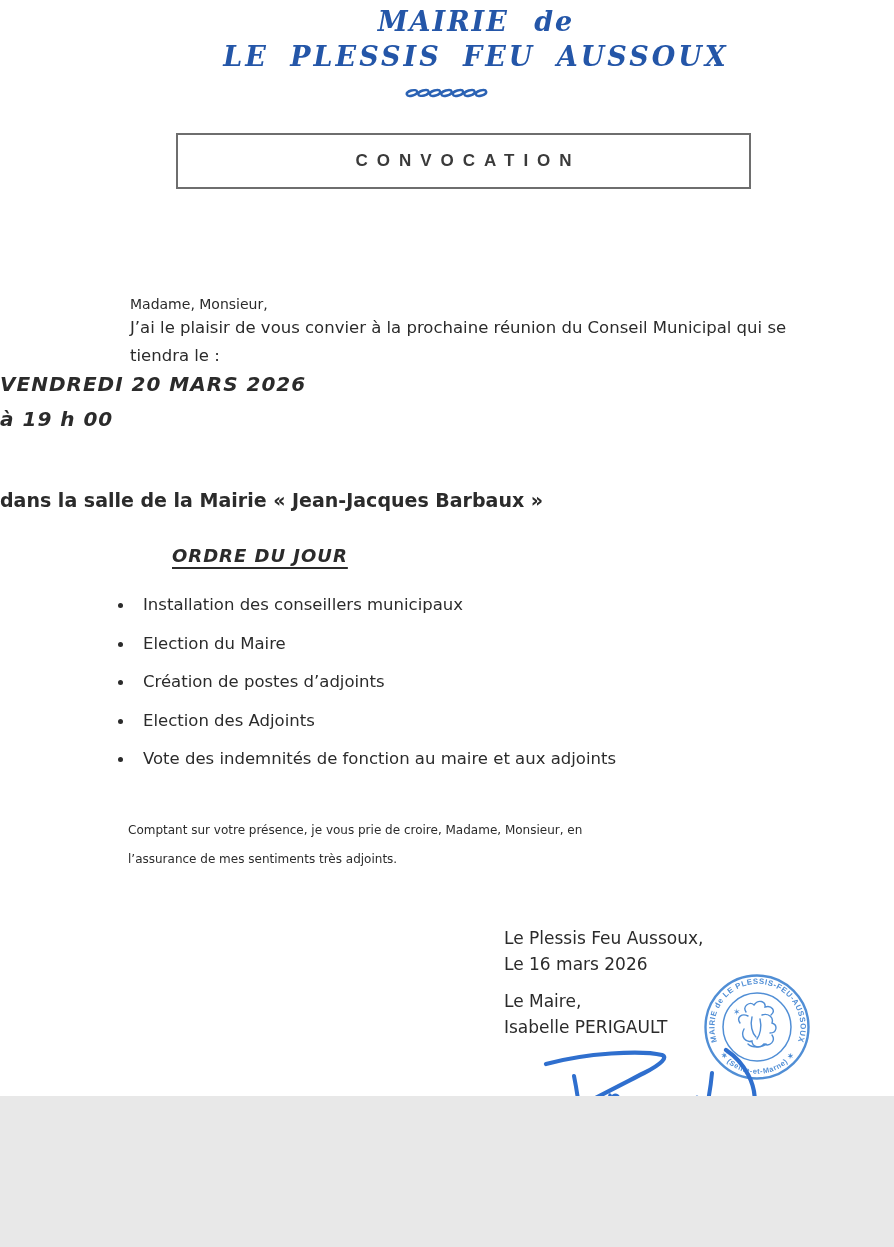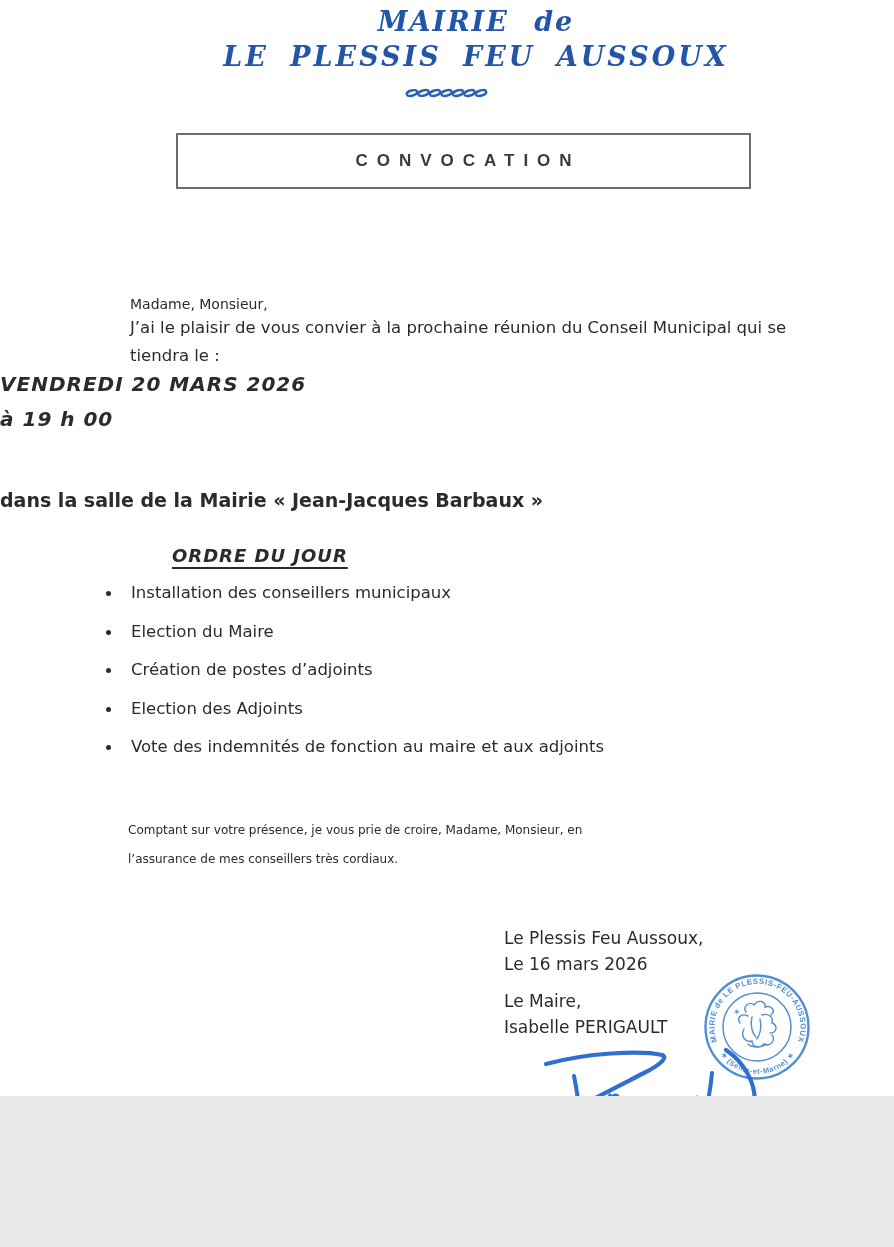--- a/index.html
+++ b/index.html
@@ -29,21 +29,21 @@
   .intro{left:130px;top:306px;width:680px;font-size:16.5px;line-height:28px;margin-top:8px;}
 
   .meet{left:0;top:0;width:894px;font-weight:bold;color:#2b2b2b;}
   .meet-date{top:372px;font-size:20px;font-style:italic;letter-spacing:1px;}
   .meet-time{top:407px;font-size:20px;font-style:italic;letter-spacing:1px;}
   .meet-place{top:441px;font-size:19px;margin-top:48px;}
 
   .agenda-title{left:172px;top:545px;font-size:18px;font-weight:bold;font-style:italic;
     letter-spacing:1px;text-decoration:underline;text-underline-offset:5px;text-decoration-thickness:2px;color:#2b2b2b;text-align:right;}
 
-  ul.agenda{left:103px;top:584px;width:680px;margin:0;padding:0;list-style:none;}
+  ul.agenda{left:103px;top:584px;width:680px;margin:12px;padding:0;list-style:none;}
   ul.agenda li{position:relative;padding-left:28px;margin-bottom:20.5px;font-size:16.5px;line-height:18px;color:#2b2b2b;}
   ul.agenda li::before{content:"";position:absolute;left:3px;top:7px;width:5px;height:5px;border-radius:50%;background:#2b2b2b;}
 
   .closing{left:128px;top:816px;width:690px;font-size:12px;line-height:28.5px;}
 
   .signoff{left:504px;top:925px;font-size:17px;line-height:26px;color:#2b2b2b;}
   .signoff .pair2{margin-top:11px;}
 
   
   .stamp-svg{left:700px;top:970px;}
@@ -89,21 +89,21 @@
   <ul class="abs agenda hand">
     <li>Installation des conseillers municipaux</li>
     <li>Election du Maire</li>
     <li>Création de postes d’adjoints</li>
     <li>Election des Adjoints</li>
     <li>Vote des indemnités de fonction au maire et aux adjoints</li>
   </ul>
 
   <div class="abs hand closing">
     <div>Comptant sur votre présence, je vous prie de croire, Madame, Monsieur, en</div>
-    <div>l’assurance de mes conseillers très cordiaux.</div>
+    <div>l’assurance de mes sentiments très adjoints.</div>
   </div>
 
   <div class="abs hand signoff">
     <div>Le Plessis Feu Aussoux,</div>
     <div>Le 16 mars 2026</div>
     <div class="pair2">Le Maire,</div>
     <div>Isabelle PERIGAULT</div>
   </div>
 
   <svg class="abs stamp-svg" width="114" height="114" viewBox="0 0 114 114" opacity="0.92">

